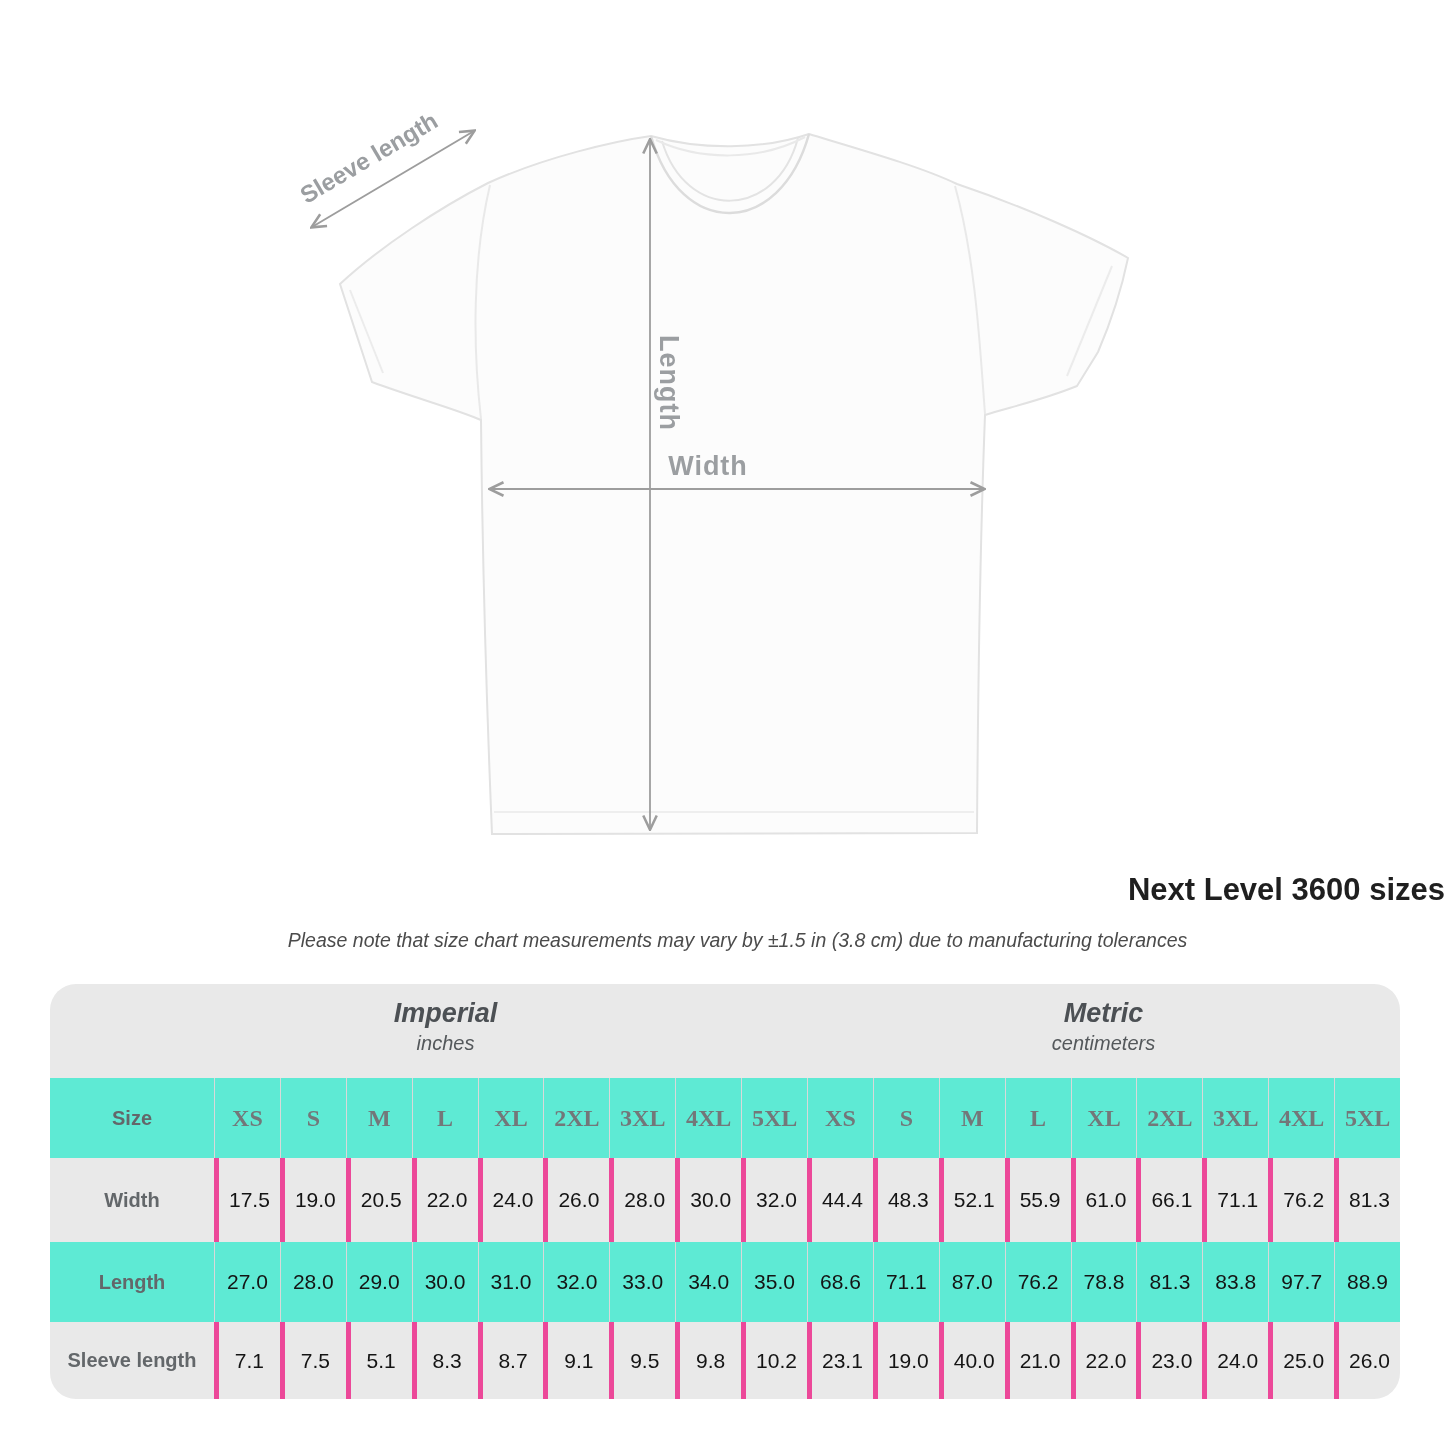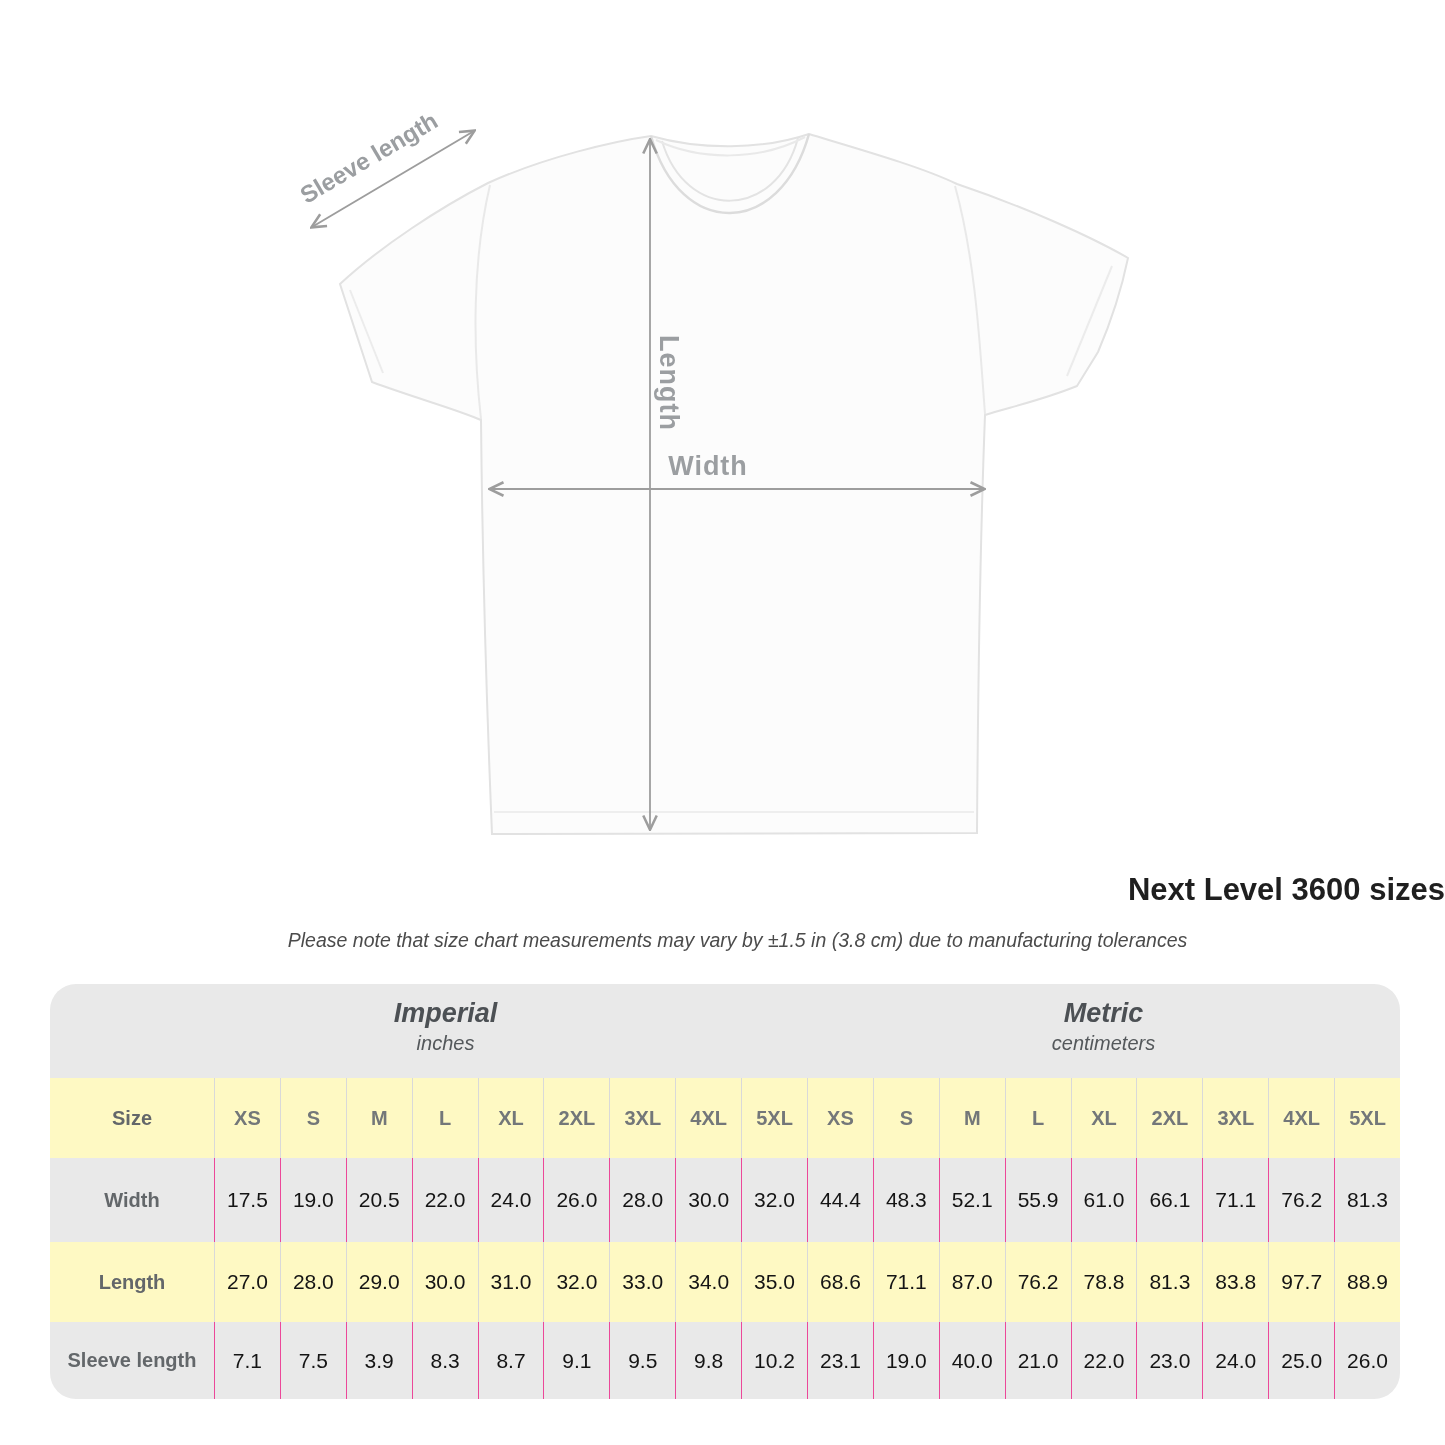--- a/index.html
+++ b/index.html
@@ -34,25 +34,25 @@
     grid-template-rows:94px 80px 84px 80px 77px;
     border-radius:26px;overflow:hidden;
   }
   .group{grid-row:1;background:#e9e9e9;display:flex;flex-direction:column;
     align-items:center;justify-content:flex-start;padding-top:13px;box-sizing:border-box;}
   .group.imperial{grid-column:1 / span 10;padding-left:34px;}
   .group.metric{grid-column:11 / span 9;}
   .g-name{font-size:27px;font-weight:bold;font-style:italic;color:#4c5054;line-height:32px;}
   .g-unit{font-size:20px;font-style:italic;color:#54585b;margin-top:3px;}
   .c{display:flex;align-items:center;justify-content:center;font-size:21px;color:#141414;}
-  .c.w{background:#fef9c3;}
+  .c.w{background:#5eead4;}
   .c.g{background:#e9e9e9;}
   .c.w.bl{border-left:1px solid #d9d9d9;}
-  .c.g.bl{border-left:1px solid #ec4899;}
-  .hdr{font-size:20px;font-weight:bold;color:#737779;}
+  .c.g.bl{border-left:5px solid #ec4899;}
+  .hdr{font-size:24px;font-weight:bold;color:#737779;font-family:Liberation Serif, serif;}
   .rlabel{font-size:20px;font-weight:bold;color:#63676a;}
 </style>
 </head>
 <body>
 
 <div class="diagram">
   <svg width="1445" height="880" viewBox="0 0 1445 880">
     <defs>
       <marker id="ah" viewBox="0 0 12 12" refX="10.5" refY="6" markerWidth="10" markerHeight="10" orient="auto-start-reverse">
         <path d="M1.5,1.5 L11,6 L1.5,10.5" fill="none" stroke="#9d9d9d" stroke-width="1.7"></path>
@@ -169,21 +169,21 @@
   <div class="c w bl">76.2</div>
   <div class="c w bl">78.8</div>
   <div class="c w bl">81.3</div>
   <div class="c w bl">83.8</div>
   <div class="c w bl">97.7</div>
   <div class="c w bl">88.9</div>
 
   <div class="c g rlabel">Sleeve length</div>
   <div class="c g bl">7.1</div>
   <div class="c g bl">7.5</div>
-  <div class="c g bl">3.9</div>
+  <div class="c g bl">5.1</div>
   <div class="c g bl">8.3</div>
   <div class="c g bl">8.7</div>
   <div class="c g bl">9.1</div>
   <div class="c g bl">9.5</div>
   <div class="c g bl">9.8</div>
   <div class="c g bl">10.2</div>
   <div class="c g bl">23.1</div>
   <div class="c g bl">19.0</div>
   <div class="c g bl">40.0</div>
   <div class="c g bl">21.0</div>

